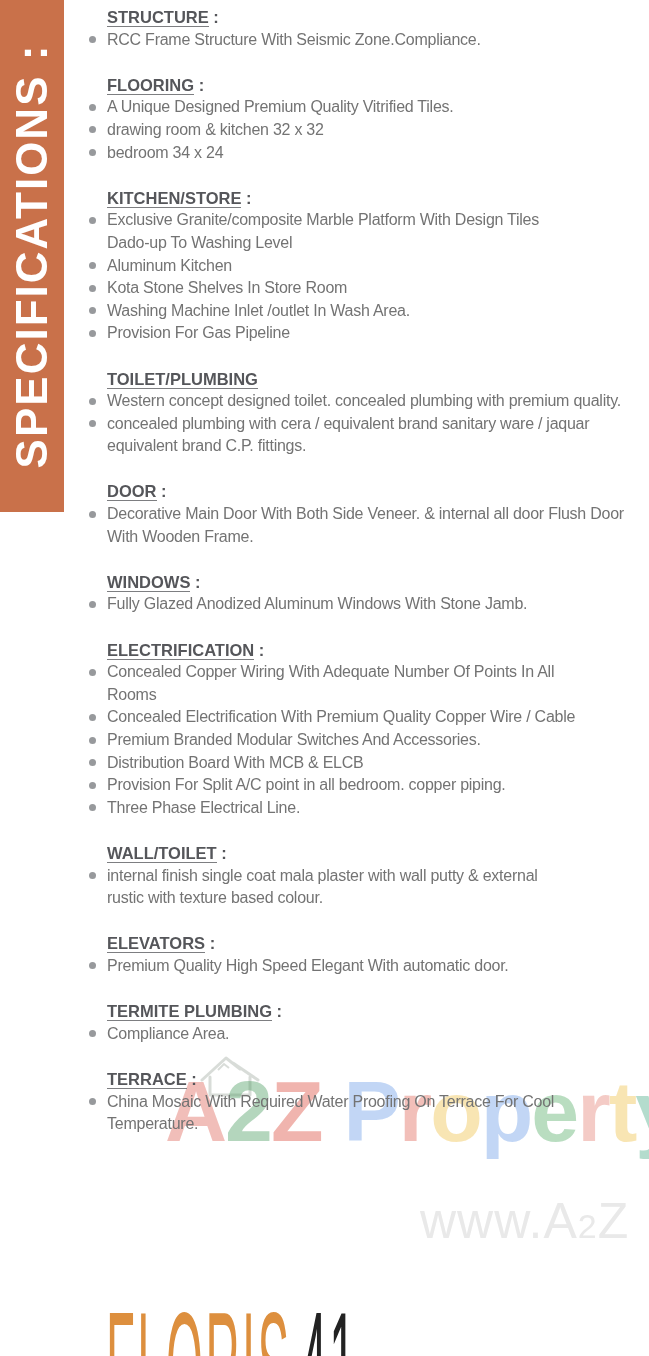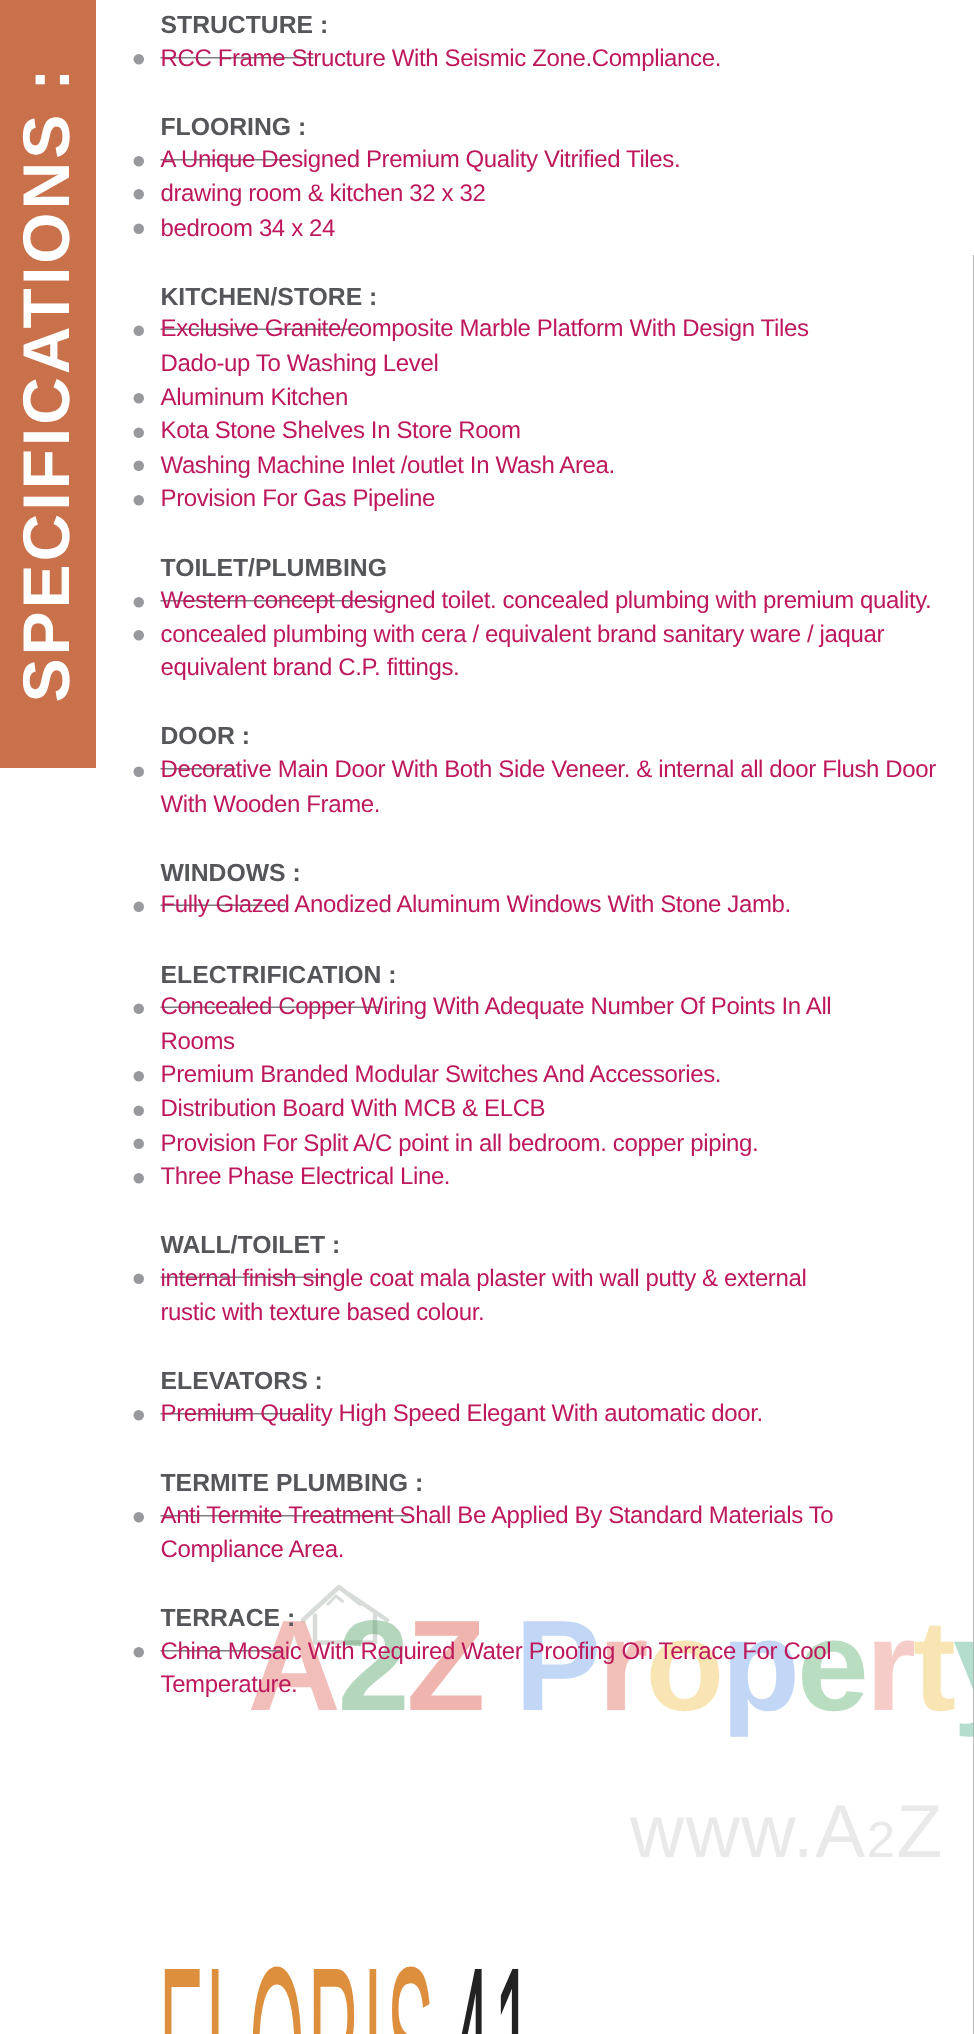--- a/index.html
+++ b/index.html
@@ -19,28 +19,28 @@
     white-space:nowrap; color:#ffffff; font-weight:bold;
     font-size:44px; letter-spacing:2px;
   }
   
   .content { position:absolute; left:88px; top:6px; width:560px; z-index:1; }
   .section + .section { margin-top:22.6px; }
   .section-title {
     font-size:16.5px; font-weight:bold; color:#55565a;
     line-height:22.6px; margin-left:19px; white-space:nowrap;
   }
-  .title-word { border-bottom:1.5px solid #7d7e81; padding-bottom:12px; }
+  .title-word { border-bottom:1.5px solid #7d7e81; padding-bottom:0; }
   .item { position:relative; padding-left:19px; }
   .dot {
     position:absolute; left:1px; top:7.5px; width:7px; height:7px;
     border-radius:50%; background:#97999c;
   }
   .line {
-    font-size:16px; color:#be185d; line-height:22.6px;
+    font-size:16px; color:#737373; line-height:22.6px;
     letter-spacing:-0.25px; white-space:nowrap;
   }
   
   .watermark {
     position:absolute; left:165px; top:1062px; z-index:0;
     font-size:86px; font-weight:bold; letter-spacing:-2px;
     white-space:nowrap; opacity:0.42;
   }
   .house { position:absolute; left:198px; top:1050px; z-index:0; opacity:0.45; }
   .url {
@@ -168,20 +168,24 @@
   <div class="section">
     <div class="section-title"><span class="title-word">ELECTRIFICATION</span><span class="title-colon"> :</span></div>
     <div class="items">
           <div class="item">
             <span class="dot"></span>
             <div class="line">Concealed Copper Wiring With Adequate Number Of Points In All</div>
             <div class="line">Rooms</div>
           </div>
           <div class="item">
             <span class="dot"></span>
+            <div class="line">Concealed Electrification With Premium Quality Copper Wire / Cable</div>
+          </div>
+          <div class="item">
+            <span class="dot"></span>
             <div class="line">Premium Branded Modular Switches And Accessories.</div>
           </div>
           <div class="item">
             <span class="dot"></span>
             <div class="line">Distribution Board With MCB &amp; ELCB</div>
           </div>
           <div class="item">
             <span class="dot"></span>
             <div class="line">Provision For Split A/C point in all bedroom. copper piping.</div>
           </div>
@@ -211,21 +215,20 @@
             <div class="line">Premium Quality High Speed Elegant With automatic door.</div>
           </div>
         </div>
   </div>
 
   <div class="section">
     <div class="section-title"><span class="title-word">TERMITE PLUMBING</span><span class="title-colon"> :</span></div>
     <div class="items">
           <div class="item">
             <span class="dot"></span>
-            <div class="line">Anti Termite Treatment Shall Be Applied By Standard Materials To</div>
             <div class="line">Compliance Area.</div>
           </div>
         </div>
   </div>
 
   <div class="section">
     <div class="section-title"><span class="title-word">TERRACE</span><span class="title-colon"> :</span></div>
     <div class="items">
           <div class="item">
             <span class="dot"></span>

